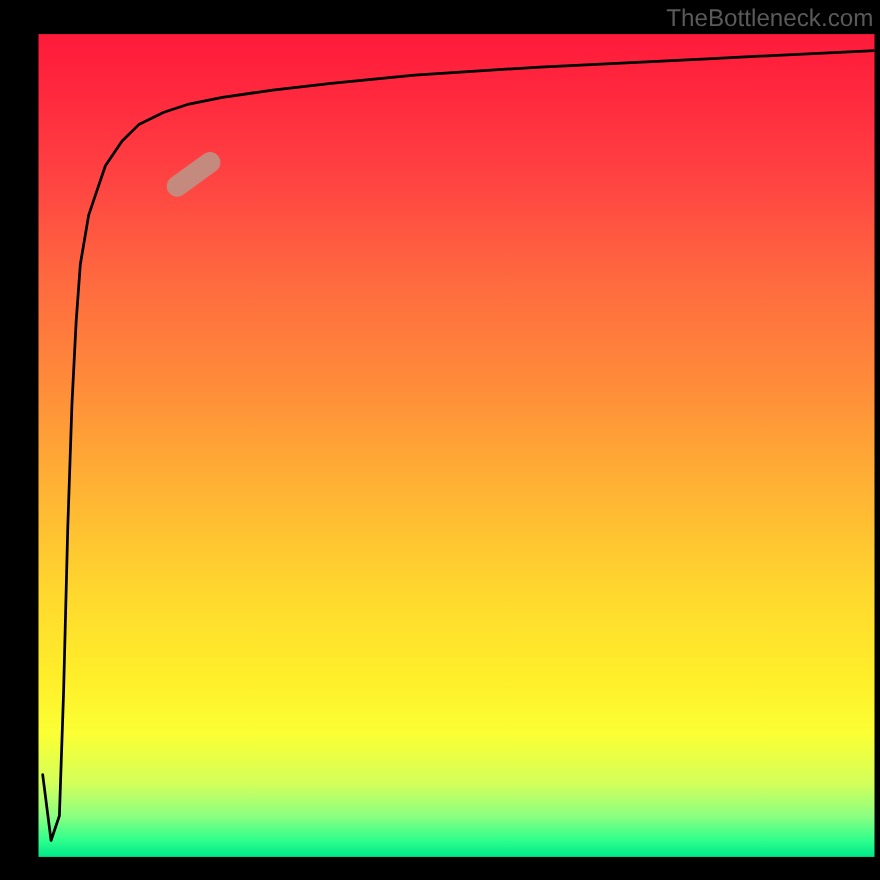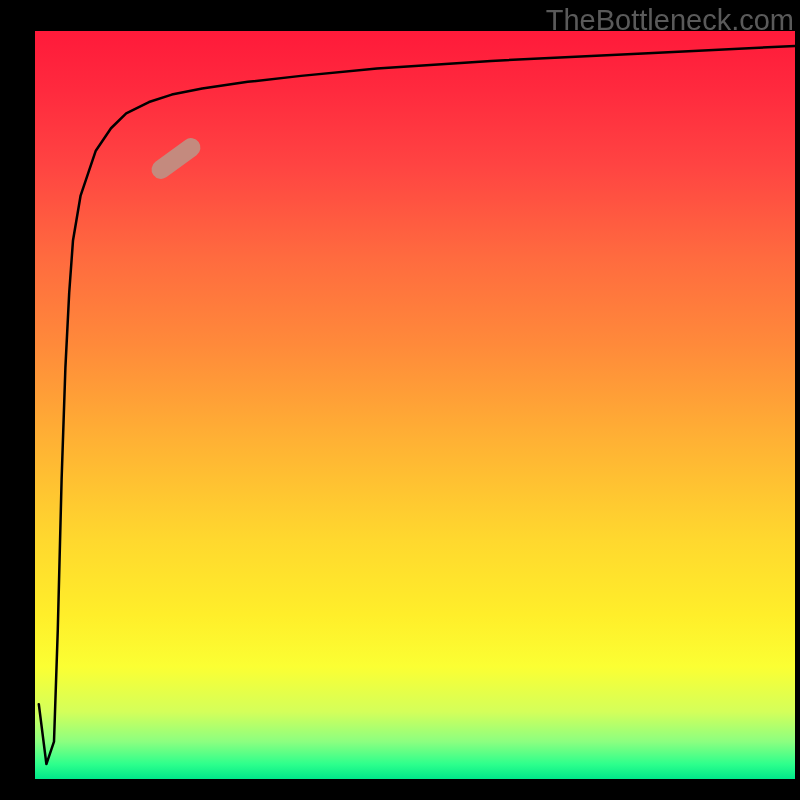--- a/index.html
+++ b/index.html
@@ -3,21 +3,21 @@
   <meta charset="utf-8">
   <style>
     * { margin: 0; padding: 0; box-sizing: border-box; }
     body { width: 800px; height: 800px; background: #000; position: relative; overflow: hidden; }
     
     .watermark {
       position: absolute;
       top: 4px;
       right: 6px;
       font-family: Arial, sans-serif;
-      font-size: 29px;
+      font-size: 22px;
       color: #5a5a5a;
       font-weight: normal;
       z-index: 10;
     }
     
     .plot-area {
       position: absolute;
       top: 31px;
       left: 35px;
       width: 760px;

